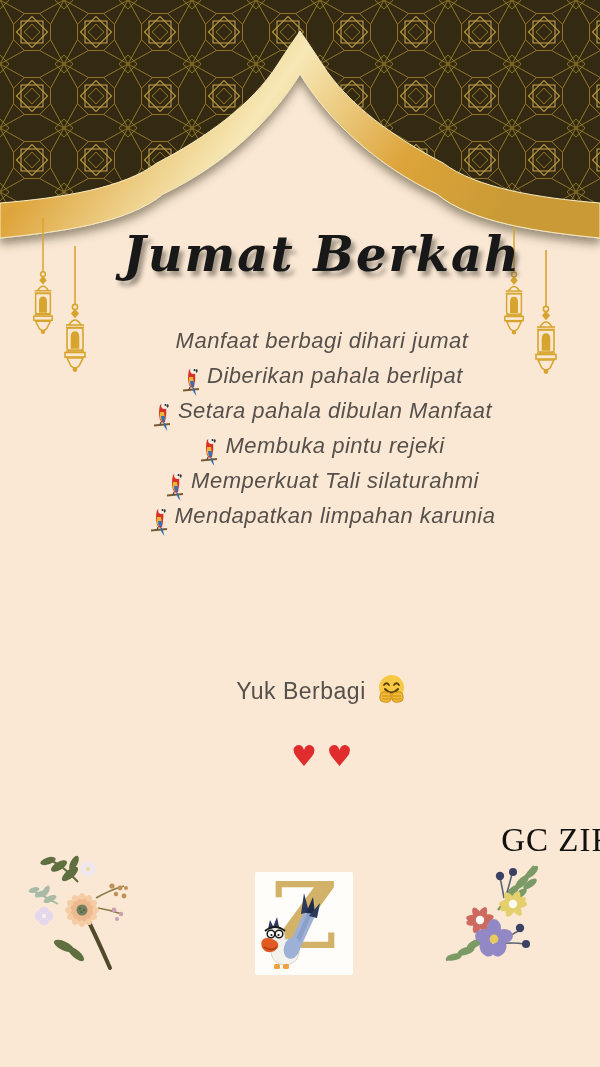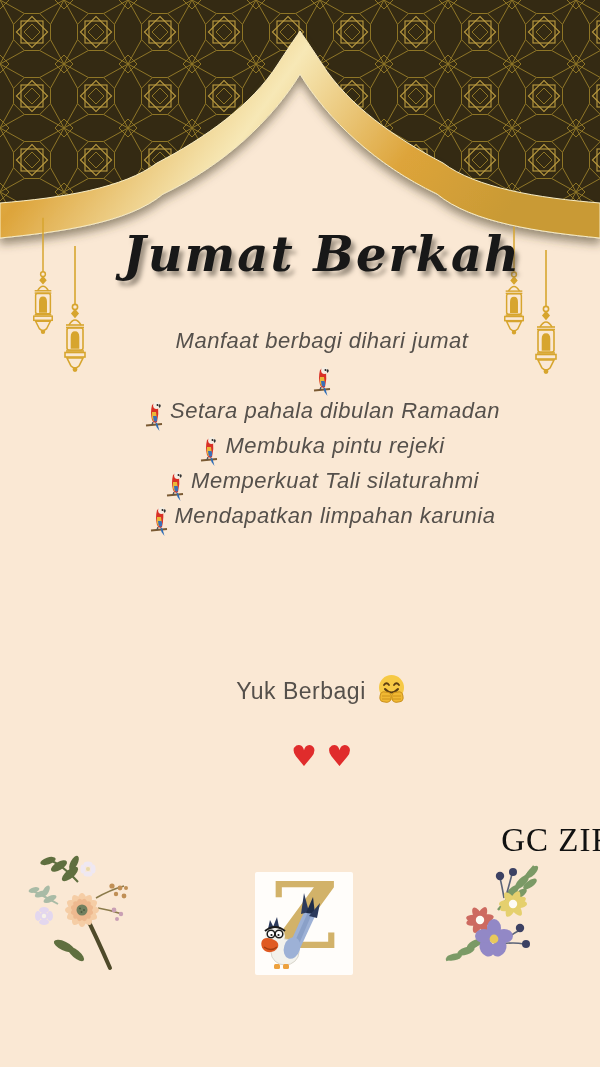--- a/index.html
+++ b/index.html
@@ -188,34 +188,35 @@
           <line x1="2" y1="26.5" x2="18" y2="25" stroke="#7a5a33" stroke-width="1.8"></line>
           <path d="M11,22 L13.5,25 L15.5,32 L12.5,28 Z" fill="#2d6cb5"></path>
           <path d="M8,6 Q6,14 8,21 Q10,25 13,23 Q15,15 14,7 Q12,2 8,6" fill="#d93025"></path>
           <path d="M8,13 Q7,18 9,22 L12,21 Q13,17 12,13 Z" fill="#e8b73a"></path>
           <path d="M9,17 Q9,21 11,23 L13,22 Q13.5,19 12.5,17 Z" fill="#3a6fb7"></path>
           <circle cx="12.5" cy="6.5" r="3.4" fill="#f4ede2"></circle>
           <circle cx="13.5" cy="6" r="1" fill="#222"></circle>
           <path d="M15.5,5 Q18,6.5 15.5,9 L14.5,7 Z" fill="#333"></path>
           <line x1="9" y1="23" x2="8" y2="26" stroke="#555" stroke-width="1.4"></line>
         </svg>
+      <span>Diberikan pahala berlipat</span>
     </div>
     <div class="b-row">
       <svg class="parrot" width="20" height="33" viewBox="0 0 20 33">
           <line x1="2" y1="26.5" x2="18" y2="25" stroke="#7a5a33" stroke-width="1.8"></line>
           <path d="M11,22 L13.5,25 L15.5,32 L12.5,28 Z" fill="#2d6cb5"></path>
           <path d="M8,6 Q6,14 8,21 Q10,25 13,23 Q15,15 14,7 Q12,2 8,6" fill="#d93025"></path>
           <path d="M8,13 Q7,18 9,22 L12,21 Q13,17 12,13 Z" fill="#e8b73a"></path>
           <path d="M9,17 Q9,21 11,23 L13,22 Q13.5,19 12.5,17 Z" fill="#3a6fb7"></path>
           <circle cx="12.5" cy="6.5" r="3.4" fill="#f4ede2"></circle>
           <circle cx="13.5" cy="6" r="1" fill="#222"></circle>
           <path d="M15.5,5 Q18,6.5 15.5,9 L14.5,7 Z" fill="#333"></path>
           <line x1="9" y1="23" x2="8" y2="26" stroke="#555" stroke-width="1.4"></line>
         </svg>
-      <span>Setara pahala dibulan Ramadan</span>
+      <span>Setara pahala dibulan Manfaat</span>
     </div>
     <div class="b-row">
       <svg class="parrot" width="20" height="33" viewBox="0 0 20 33">
           <line x1="2" y1="26.5" x2="18" y2="25" stroke="#7a5a33" stroke-width="1.8"></line>
           <path d="M11,22 L13.5,25 L15.5,32 L12.5,28 Z" fill="#2d6cb5"></path>
           <path d="M8,6 Q6,14 8,21 Q10,25 13,23 Q15,15 14,7 Q12,2 8,6" fill="#d93025"></path>
           <path d="M8,13 Q7,18 9,22 L12,21 Q13,17 12,13 Z" fill="#e8b73a"></path>
           <path d="M9,17 Q9,21 11,23 L13,22 Q13.5,19 12.5,17 Z" fill="#3a6fb7"></path>
           <circle cx="12.5" cy="6.5" r="3.4" fill="#f4ede2"></circle>
           <circle cx="13.5" cy="6" r="1" fill="#222"></circle>

